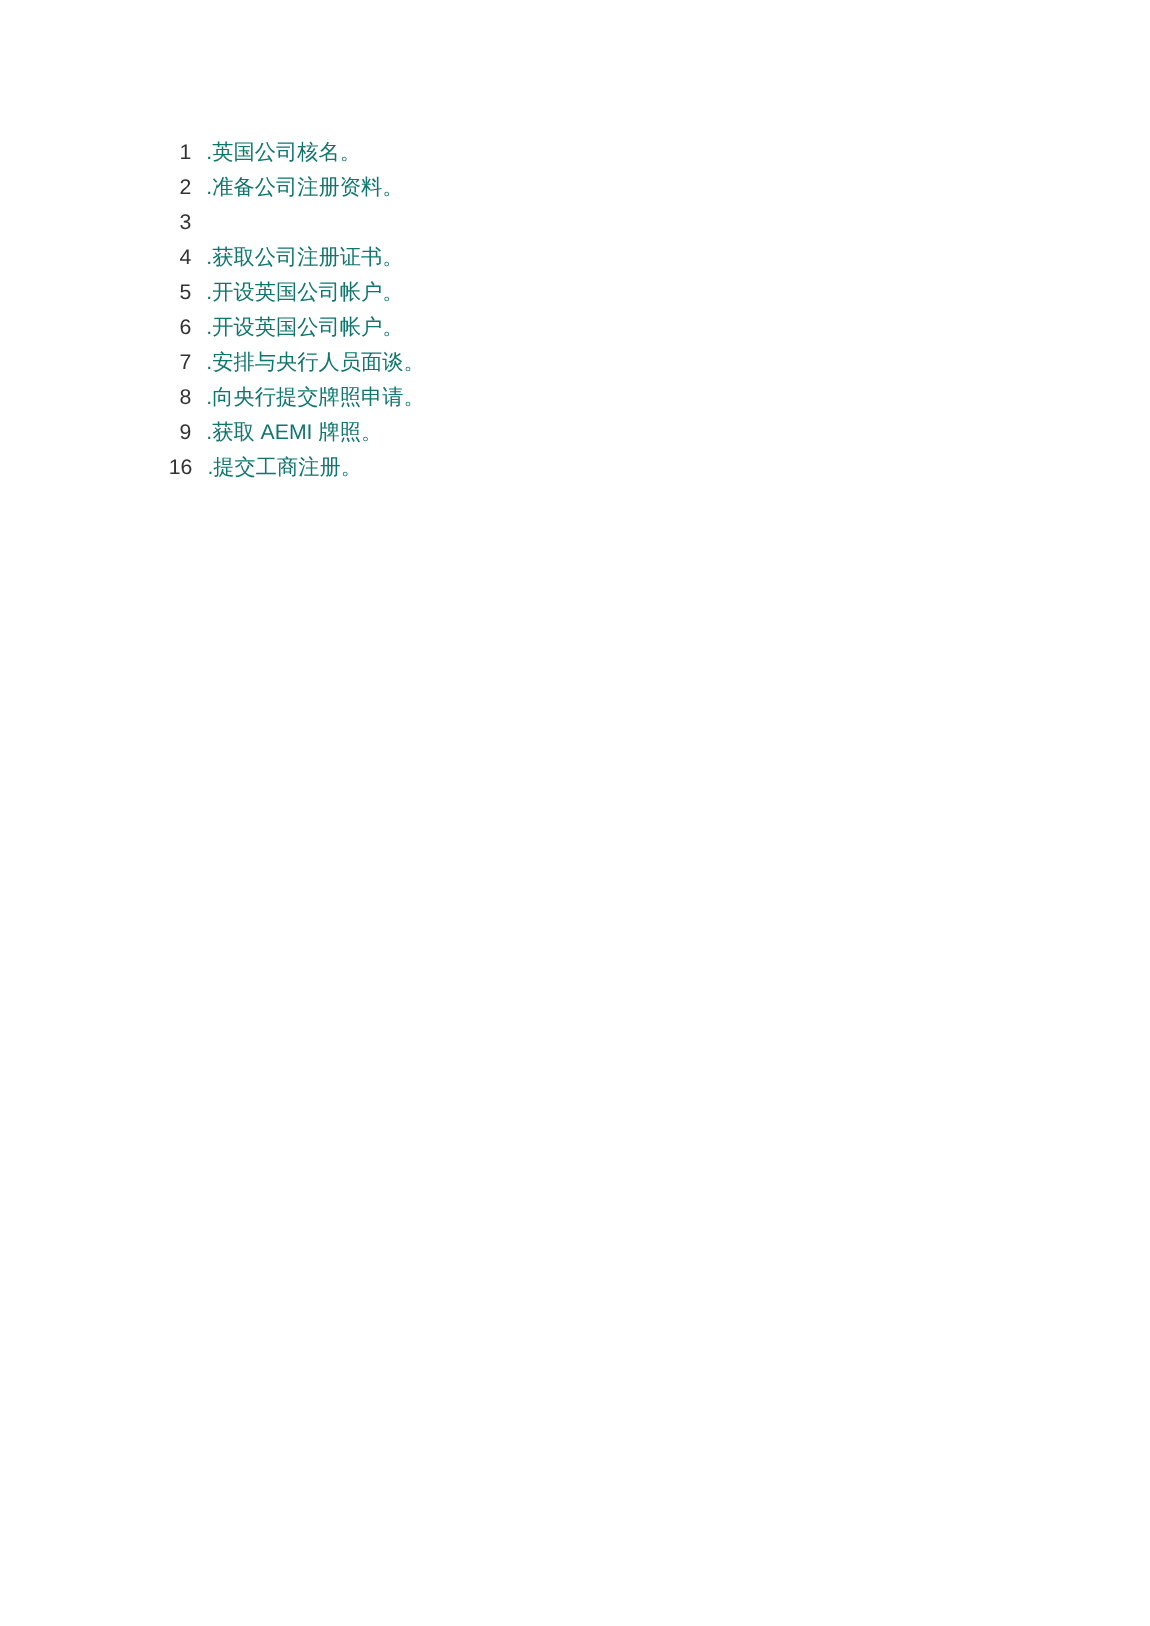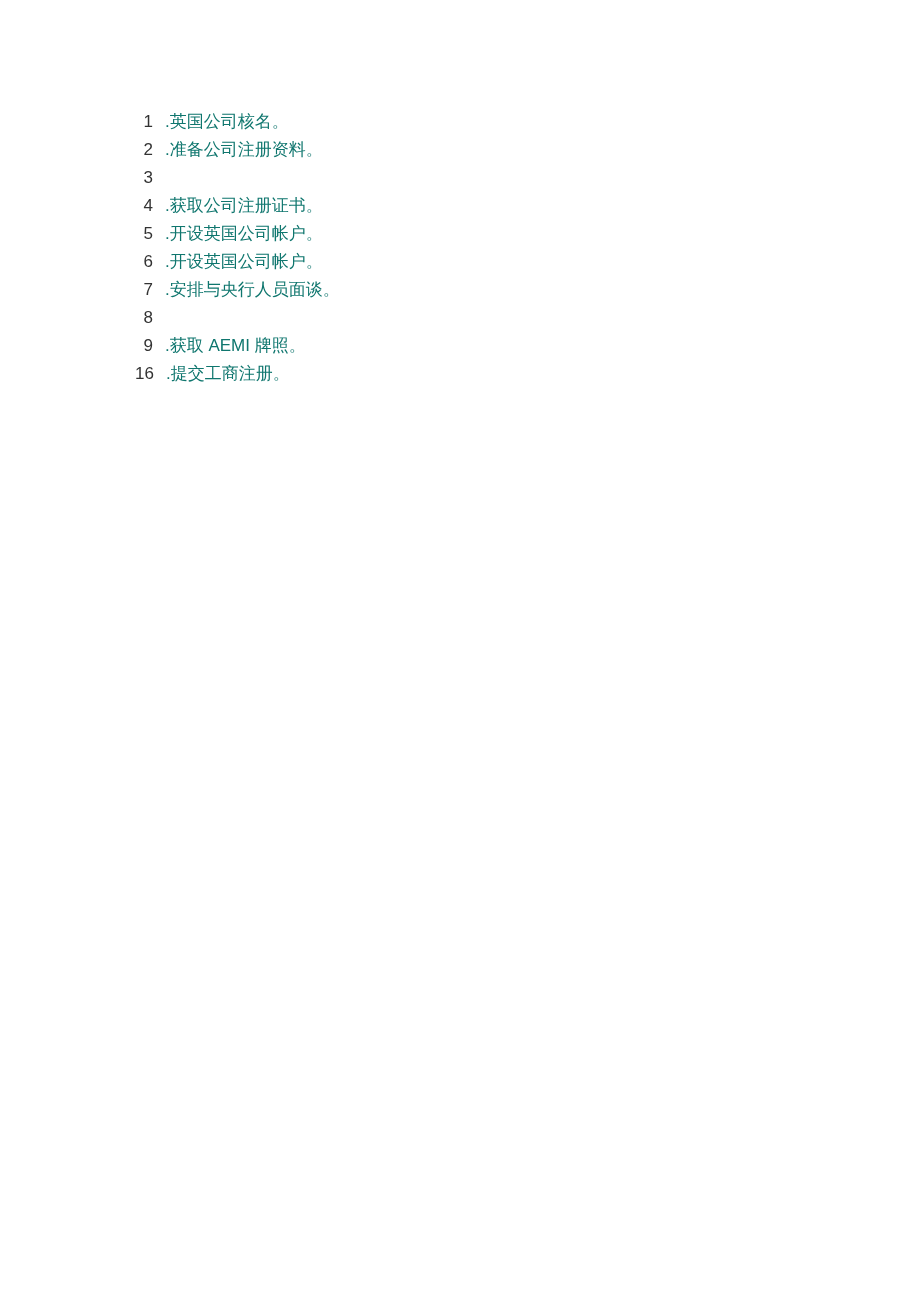--- a/index.html
+++ b/index.html
@@ -62,20 +62,21 @@
   <div class="list-item">
     <span class="item-number">6</span>
     <span class="item-text">.开设英国公司帐户。</span>
   </div>
   <div class="list-item">
     <span class="item-number">7</span>
     <span class="item-text">.安排与央行人员面谈。</span>
   </div>
   <div class="list-item">
     <span class="item-number">8</span>
+    <span class="item-text">.向央行提交牌照申请。</span>
   </div>
   <div class="list-item">
     <span class="item-number">9</span>
     <span class="item-text">.获取 AEMI 牌照。</span>
   </div>
   <div class="list-item">
     <span class="item-number">16</span>
     <span class="item-text">.提交工商注册。</span>
   </div>
 </div>

